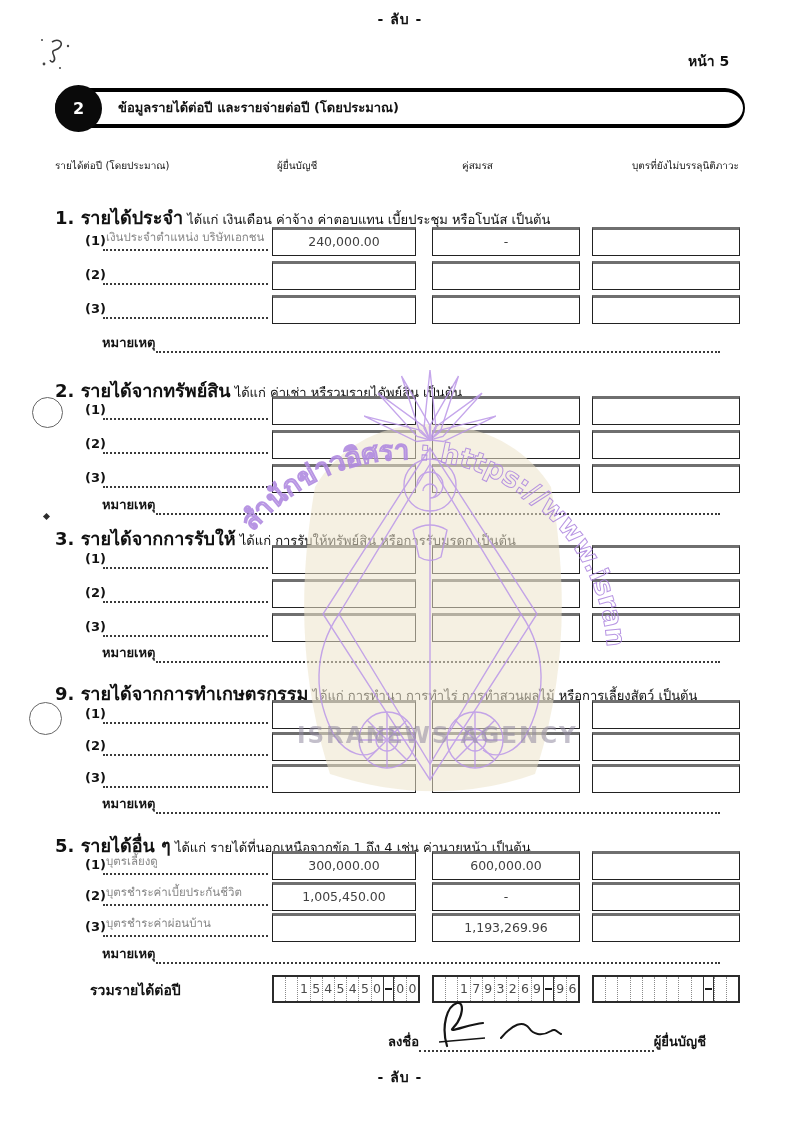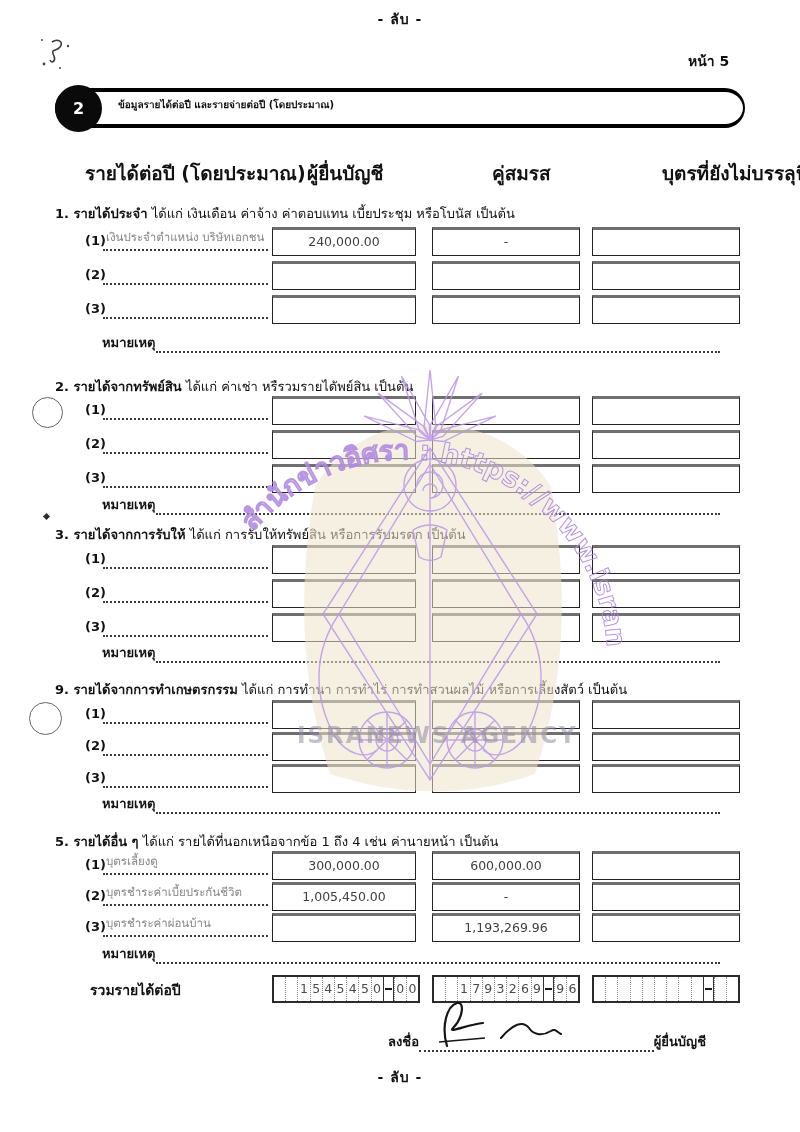--- a/index.html
+++ b/index.html
@@ -14,27 +14,27 @@
   
   .hbar{
     left:55px;top:88px;width:690px;height:40px;box-sizing:border-box;
     border:2px solid #000;border-top-width:4px;border-bottom-width:4px;border-radius:22px;
     background:#fff;
   }
   .hbadge{
     left:55px;top:85px;width:47px;height:47px;border-radius:50%;background:#0a0a0a;
     color:#fff;font-size:16px;font-weight:bold;display:flex;align-items:center;justify-content:center;
   }
-  .htitle{left:118px;top:97px;font-size:10px;font-weight:bold;white-space:nowrap;}
-  
-  .colhead{top:158px;font-size:19px;font-weight:bold;white-space:nowrap;margin-left:30px;}
+  .htitle{left:118px;top:97px;font-size:13px;font-weight:bold;white-space:nowrap;}
+  
+  .colhead{top:158px;font-size:10px;font-weight:normal;white-space:nowrap;}
   
   .section{position:absolute;left:0;width:800px;}
   .sec-title{position:absolute;left:55px;top:0;font-size:13px;white-space:nowrap;}
-  .sec-title .t{font-weight:bold;font-size:13px;}
+  .sec-title .t{font-weight:bold;font-size:18px;}
   .frow{position:absolute;left:0;width:800px;height:30px;}
   .rnum{position:absolute;left:85px;top:6px;font-size:13px;font-weight:600;}
   .dots{position:absolute;left:103px;width:165px;top:22px;border-bottom:2px dotted #3a3a3a;height:0;}
   .rname{position:absolute;left:106px;top:1px;font-size:11.5px;color:#868686;white-space:nowrap;}
   .box{
     position:absolute;top:0;height:29px;box-sizing:border-box;background:#fff;
     border:1.6px solid #222;border-top:3px solid #6f6f6f;
     text-align:center;font-size:12.5px;color:#3f3f3f;line-height:24px;overflow:hidden;
   }
   .c1{left:272px;width:144px;}

